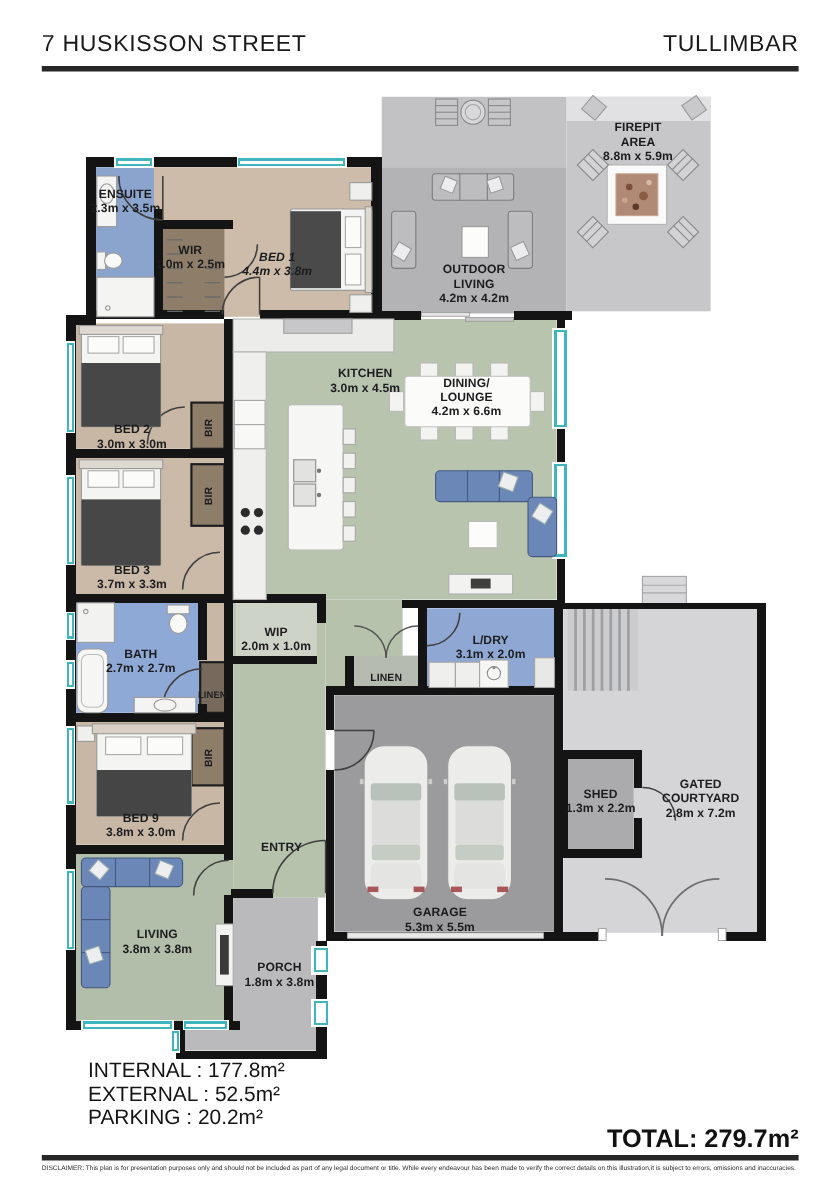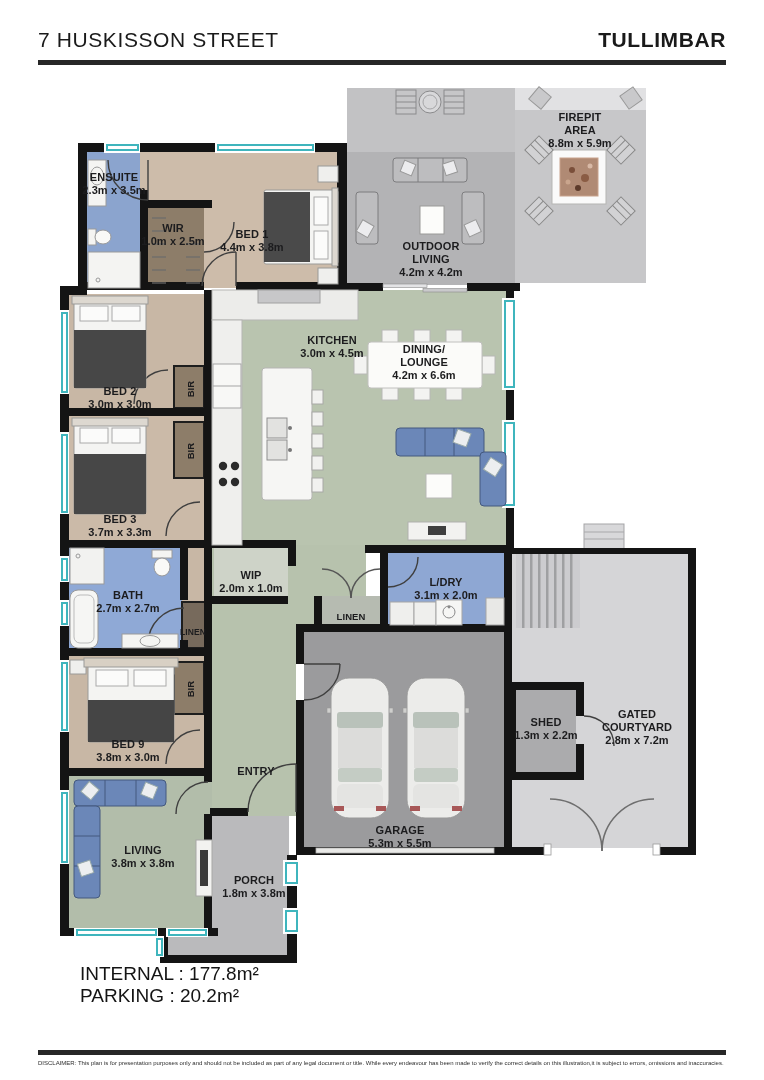--- a/index.html
+++ b/index.html
@@ -1,21 +1,21 @@
 <!DOCTYPE html>
 <html><head>
 <meta charset="utf-8">
 <style>
   html,body{margin:0;padding:0;background:#fff;}
   #page{position:relative;width:764px;height:1080px;background:#ffffff;overflow:hidden;
         font-family:"Liberation Sans",sans-serif;}
   #plan-svg{position:absolute;left:0;top:0;z-index:1;}
   .hdr-addr{position:absolute;left:38px;top:28px;font-size:21px;font-weight:400;
             letter-spacing:.6px;color:#1a1a1a;z-index:6;}
-  .hdr-sub{position:absolute;right:38px;top:28px;font-size:21px;font-weight:700;
+  .hdr-sub{position:absolute;right:38px;top:28px;font-size:21px;font-weight:400;
            letter-spacing:.6px;color:#1a1a1a;z-index:6;}
   .rule{position:absolute;left:38px;width:688px;height:5px;background:#272727;z-index:6;}
   .rule-top{top:60px;}
   .rule-bot{top:1050px;}
   .lbl{position:absolute;transform:translate(-50%,-50%);text-align:center;
        font-size:11px;font-weight:700;color:#1c1c1e;line-height:13px;
        white-space:nowrap;z-index:5;letter-spacing:.1px;}
   .lbl.sm{font-size:8.5px;line-height:9px;}
   .lbl.md{font-size:9.5px;line-height:10px;}
   .lbl.rot{transform:translate(-50%,-50%) rotate(-90deg);font-size:9.5px;}
@@ -448,21 +448,21 @@
       <div>4.2m x 4.2m</div>
   </div>
   <div class="lbl" style="left:114px;top:184px;">
     <div>ENSUITE</div>
       <div>2.3m x 3.5m</div>
   </div>
   <div class="lbl" style="left:173px;top:235px;">
     <div>WIR</div>
       <div>1.0m x 2.5m</div>
   </div>
-  <div class="lbl" style="left:252px;top:241px;">
+  <div class="lbl" style="left:252px;top:241px;font-style:italic;">
     <div>BED 1</div>
       <div>4.4m x 3.8m</div>
   </div>
   <div class="lbl" style="left:120px;top:398px;">
     <div>BED 2</div>
       <div>3.0m x 3.0m</div>
   </div>
   <div class="lbl" style="left:120px;top:526px;">
     <div>BED 3</div>
       <div>3.7m x 3.3m</div>
@@ -527,18 +527,20 @@
       <div>1.3m x 2.2m</div>
   </div>
   <div class="lbl" style="left:637px;top:727px;">
     <div>GATED</div>
       <div>COURTYARD</div>
       <div>2.8m x 7.2m</div>
   </div>
 
   <div class="sums">
     <div>INTERNAL : 177.8m²</div>
+    <div>EXTERNAL : 52.5m²</div>
     <div>PARKING : 20.2m²</div>
   </div>
+  <div class="total">TOTAL: 279.7m²</div>
   <div class="rule rule-bot"></div>
   <div class="disc">DISCLAIMER: This plan is for presentation purposes only and should not be included as part of any legal document or title. While every endeavour has been made to verify the correct details on this illustration,it is subject to errors, omissions and inaccuracies.</div>
 
 </div>
 
 </body></html>

